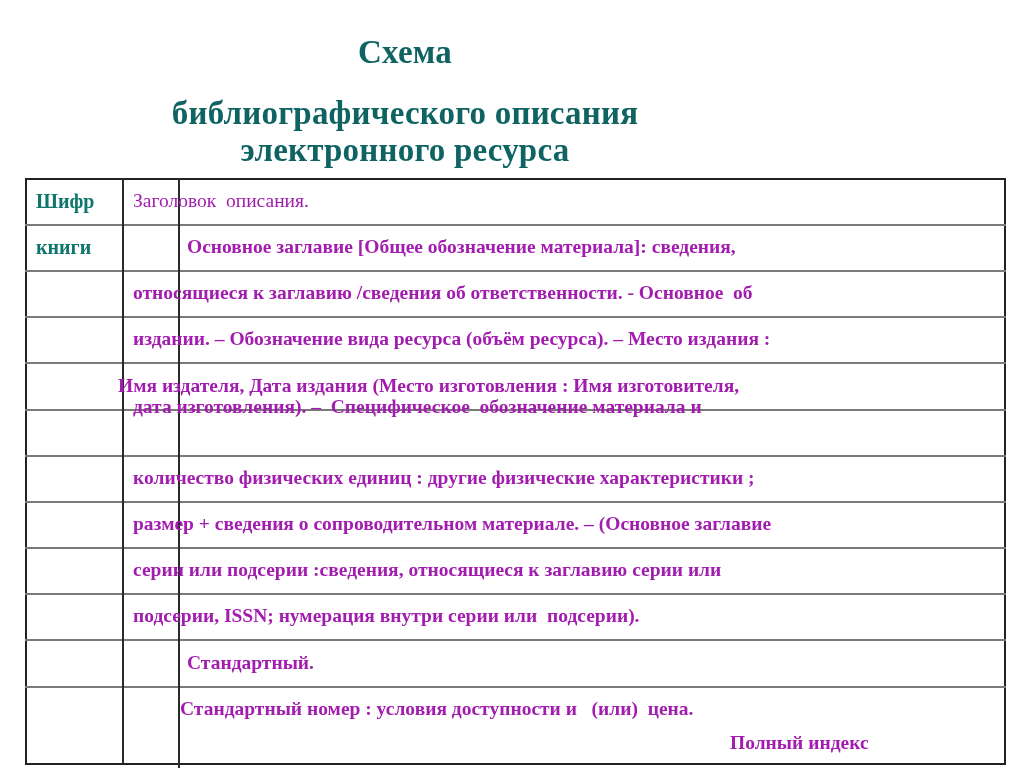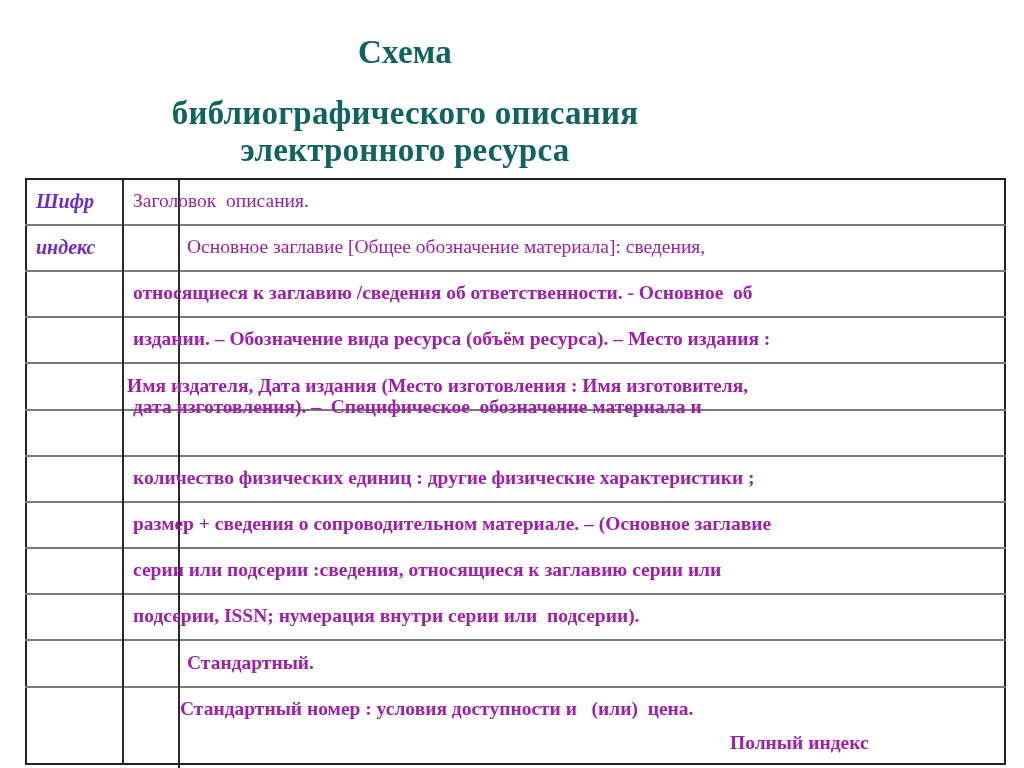--- a/index.html
+++ b/index.html
@@ -57,26 +57,25 @@
       font-size: 19.5px;
       line-height: 22px;
       color: #a21caf;
       white-space: pre;
     }
     .code-cell {
       position: absolute;
       font-weight: bold;
       font-size: 20px;
       line-height: 22px;
-      color: #6d28d9;
+      color: #0f766e;
       white-space: pre;
-      font-style: italic;
     }
     .plain {
-      font-weight: normal;
+      font-weight: bold;
     }
   </style>
 </head>
 <body>
 
 <div class="title t1">Схема</div>
 <div class="title t2">библиографического описания</div>
 <div class="title t3">электронного ресурса</div>
 
 <div class="table"></div>
@@ -90,27 +89,27 @@
 <div class="hline" style="top:501px"></div>
 <div class="hline" style="top:547px"></div>
 <div class="hline" style="top:593px"></div>
 <div class="hline" style="top:639px"></div>
 <div class="hline" style="top:686px"></div>
 
 <div class="vline" style="left:122px; top:178px; height:587px"></div>
 <div class="vline" style="left:178px; top:178px; height:590px"></div>
 
 <div class="code-cell" style="left:36px; top:190px">Шифр</div>
-<div class="code-cell" style="left:36px; top:236px">индекс</div>
+<div class="code-cell" style="left:36px; top:236px">книги</div>
 
 <div class="cell-text plain" style="left:133px; top:190px; font-weight:normal;">Заголовок  описания.</div>
 <div class="cell-text plain" style="left:187px; top:236px;">Основное заглавие [Общее обозначение материала]: сведения,</div>
 <div class="cell-text" style="left:133px; top:282px">относящиеся к заглавию /сведения об ответственности. - Основное  об</div>
 <div class="cell-text" style="left:133px; top:328px">издании. – Обозначение вида ресурса (объём ресурса). – Место издания :</div>
-<div class="cell-text" style="left:127px; top:375px">Имя издателя, Дата издания (Место изготовления : Имя изготовителя,</div>
+<div class="cell-text" style="left:118px; top:375px">Имя издателя, Дата издания (Место изготовления : Имя изготовителя,</div>
 <div class="cell-text" style="left:133px; top:396px">дата изготовления). –  Специфическое  обозначение материала и</div>
 <div class="cell-text" style="left:133px; top:467px">количество физических единиц : другие физические характеристики ;</div>
 <div class="cell-text" style="left:133px; top:513px">размер + сведения о сопроводительном материале. – (Основное заглавие</div>
 <div class="cell-text" style="left:133px; top:559px">серии или подсерии :сведения, относящиеся к заглавию серии или</div>
 <div class="cell-text" style="left:133px; top:605px">подсерии, ISSN; нумерация внутри серии или  подсерии).</div>
 <div class="cell-text" style="left:187px; top:652px">Стандартный.</div>
 <div class="cell-text" style="left:180px; top:698px">Стандартный номер : условия доступности и   (или)  цена.</div>
 <div class="cell-text" style="left:730px; top:732px">Полный индекс</div>
 
 </body></html>

